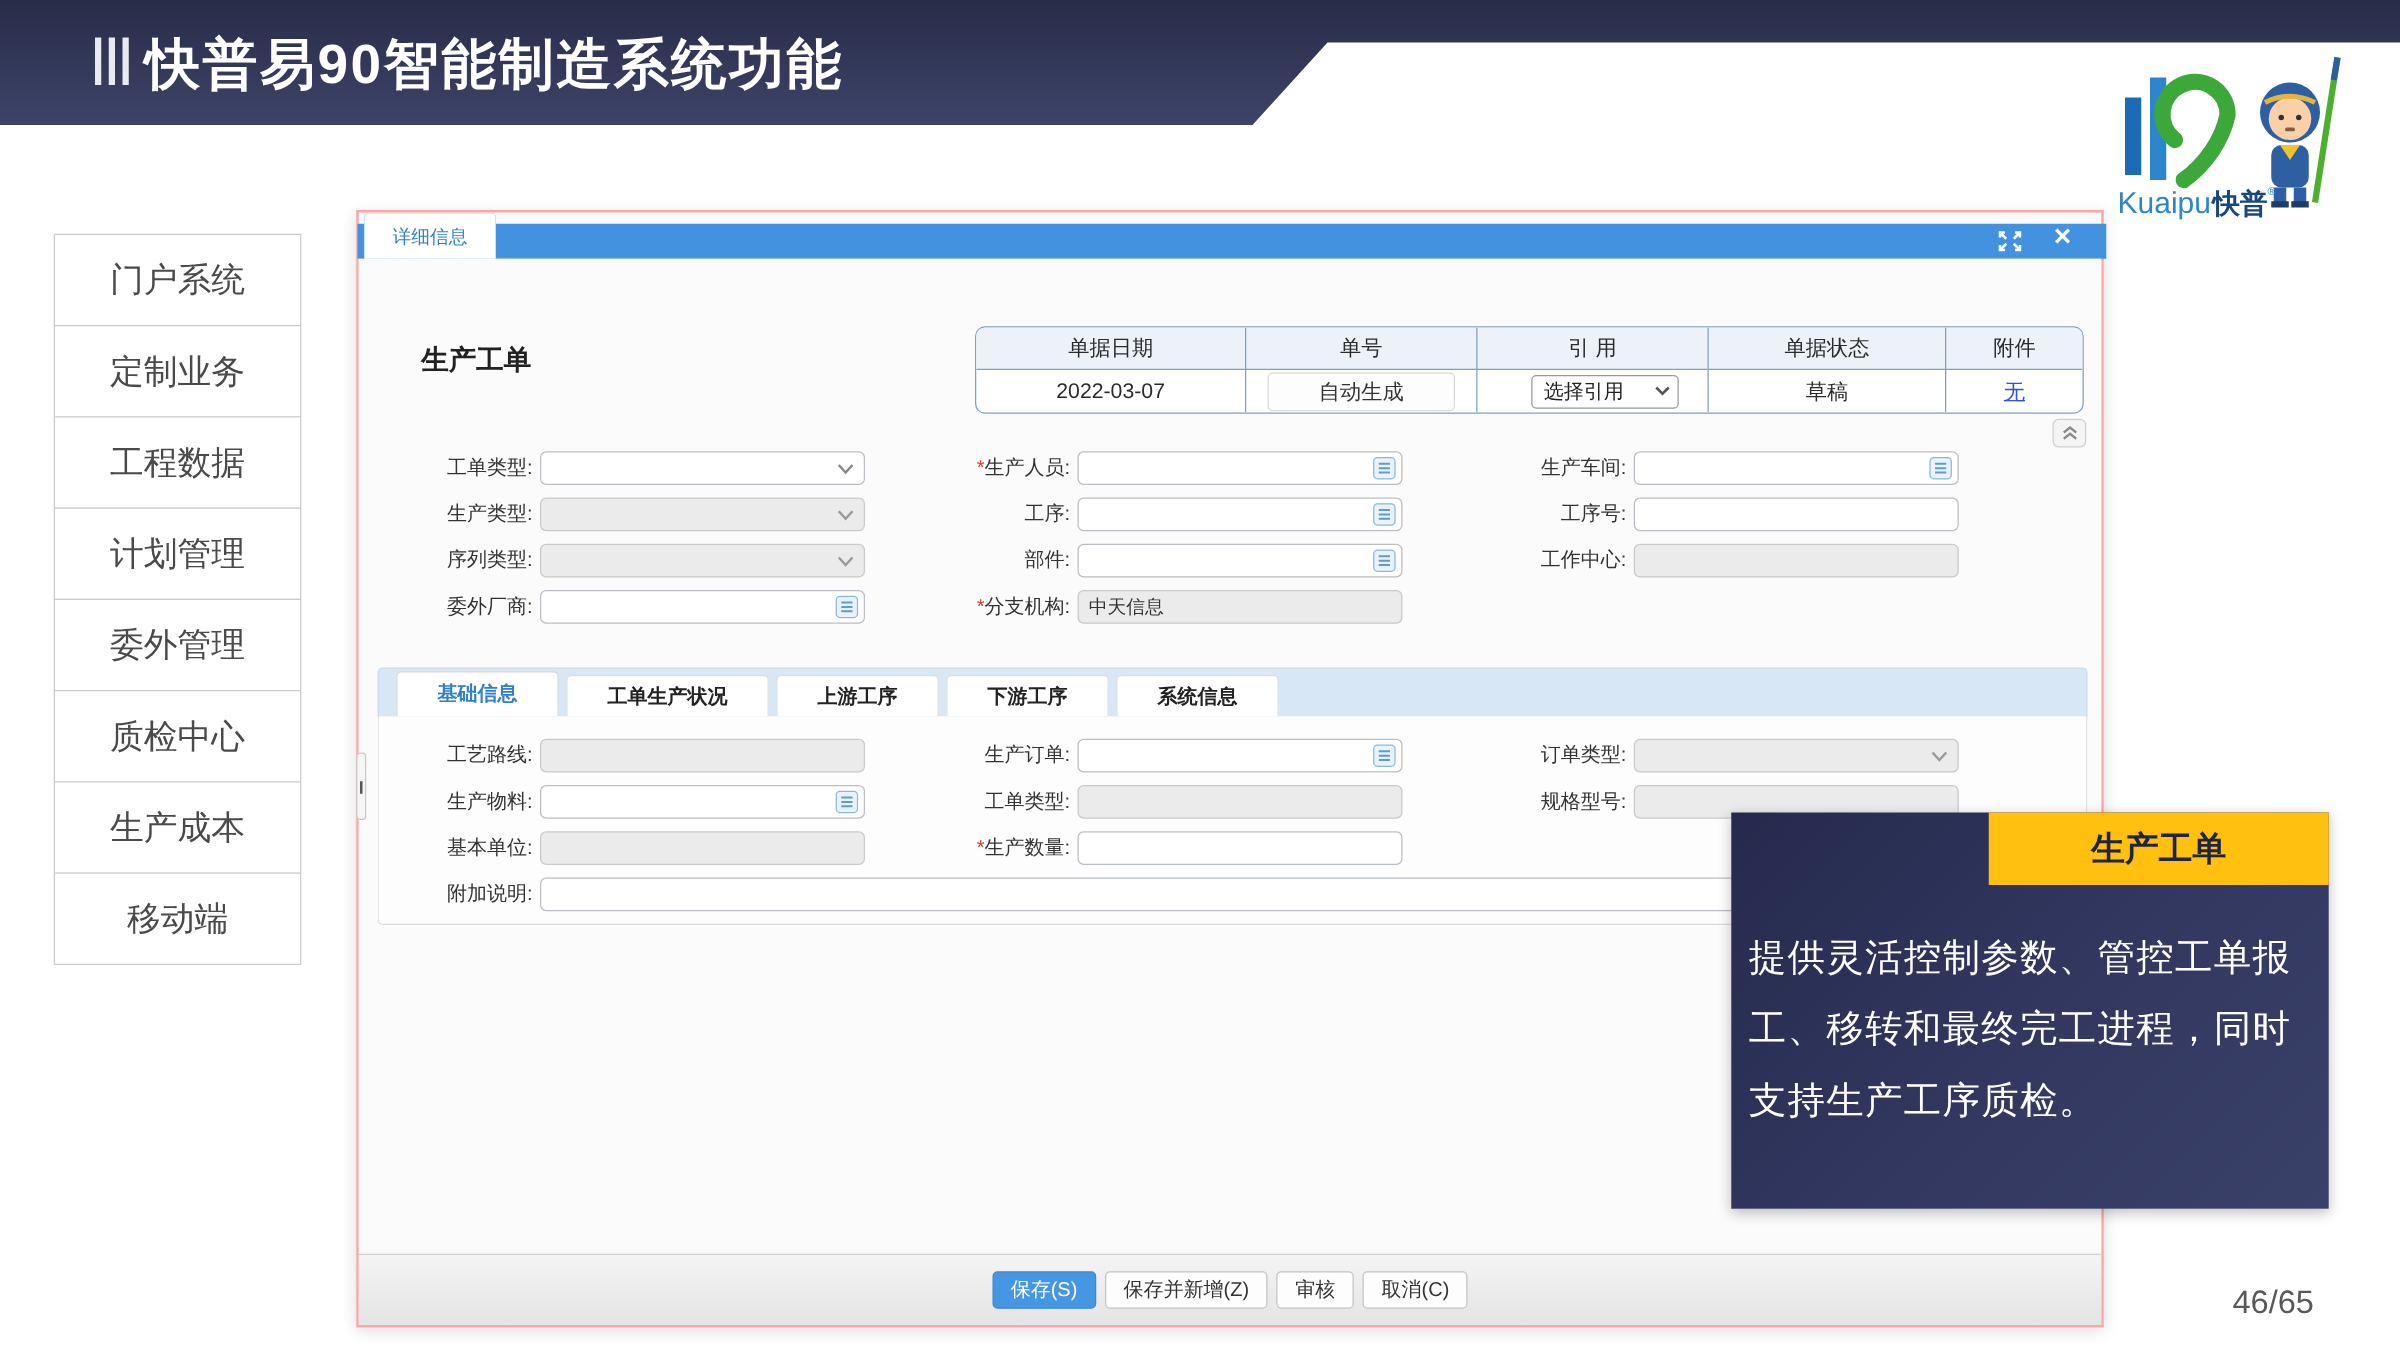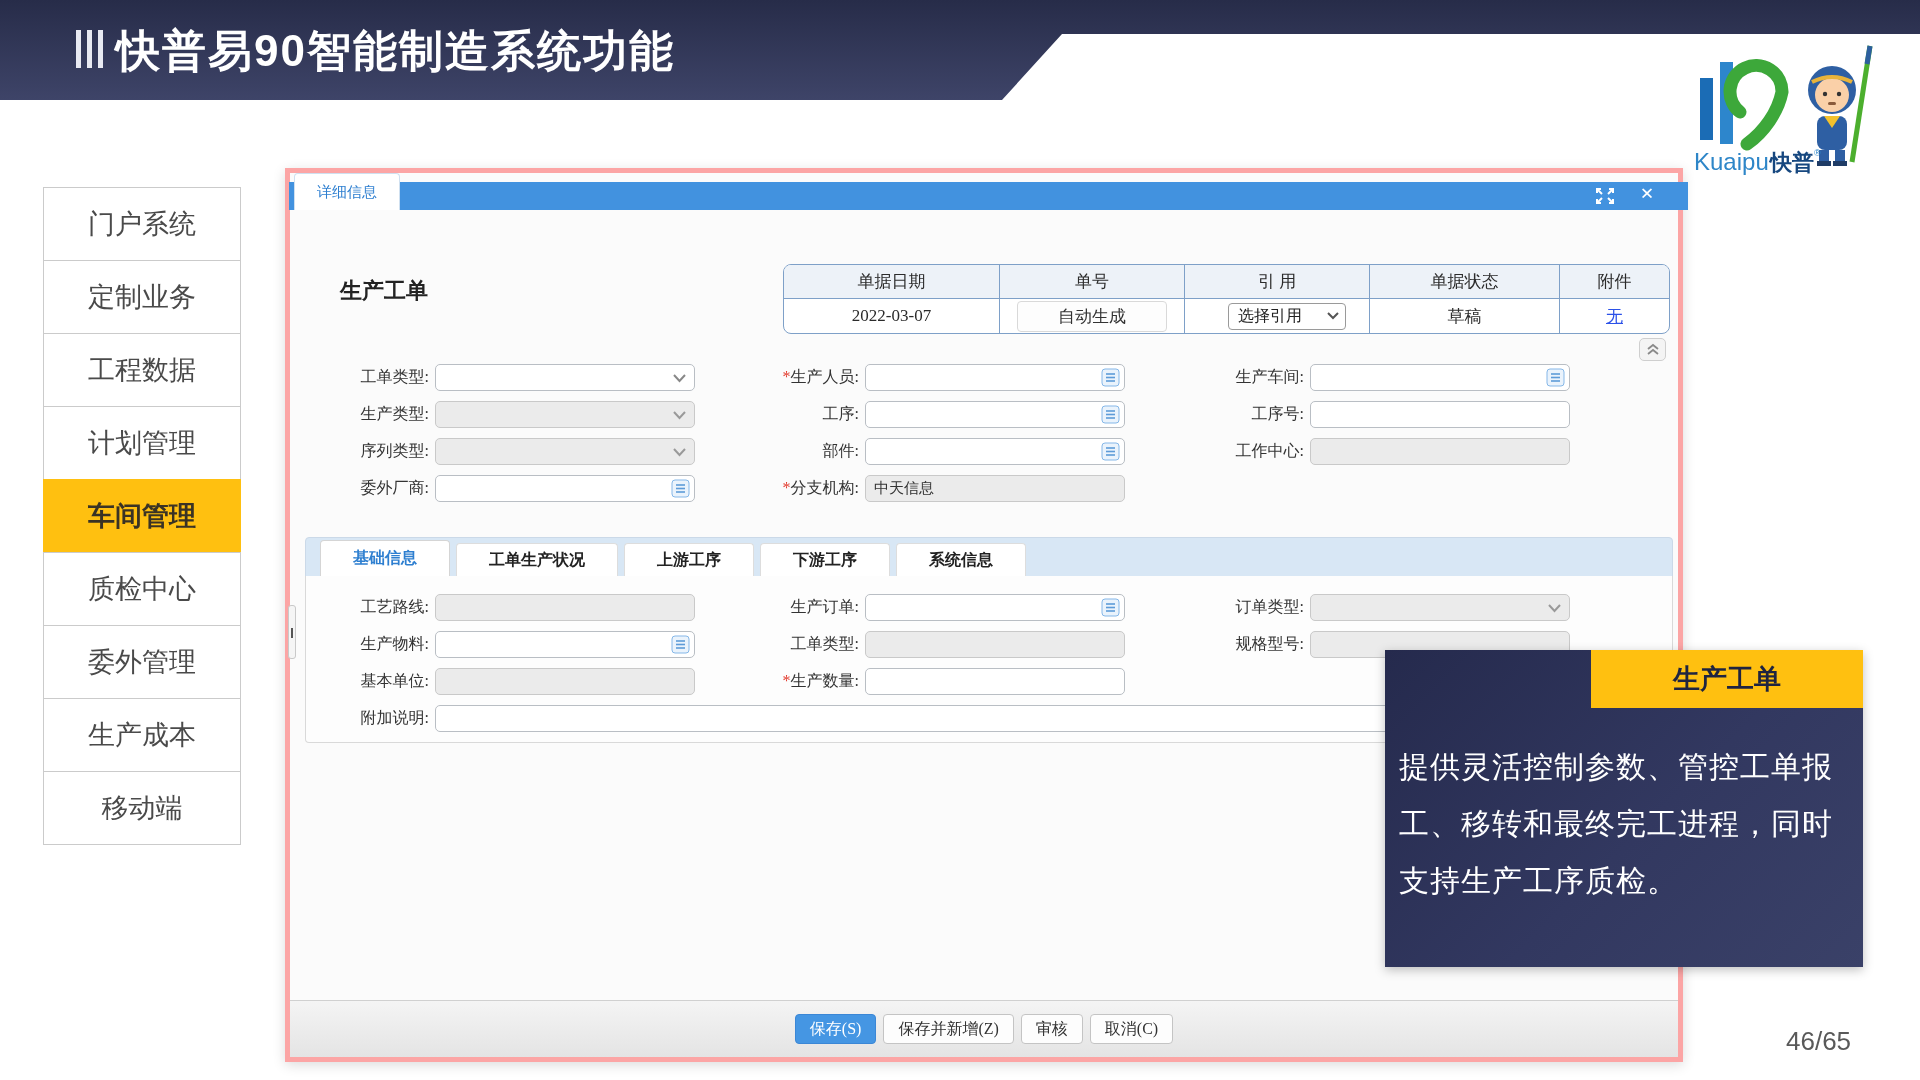--- a/index.html
+++ b/index.html
@@ -19,22 +19,22 @@
   
   #sidebar { position:absolute; left:3px; top:187px; width:238px;padding-left:40px; }
   .side-item { height:74px; margin-top:-1px; border:1px solid #CBCBCB; background:#fff;
                display:flex; align-items:center; justify-content:center;
                font-size:27px; color:#4A4A4A; }
   .side-item:first-child { margin-top:0; }
   .side-item.active { background:#FFC010; border-color:#FFC010; color:#3A3325; font-weight:bold; }
 
   
   #dialog { position:absolute; left:285px; top:168px; width:1398px; height:894px;
-            background:#FBFBFB; border:5px solid #fca5a5;
-            box-shadow:0 3px 12px rgba(0,0,0,.14);font-family:Liberation Serif, serif; }
+            background:#FBFBFB; border:2px solid #fca5a5;
+            box-shadow:0 3px 12px rgba(0,0,0,.14); }
   #dlg-titlebar { position:absolute; left:-1px; top:9px; width:1399px; height:28px; background:#4292DF; }
   #dlg-tab { position:absolute; left:4px; top:0; width:106px; height:37px; background:#fff;
              border:1px solid #CFE0F0; border-bottom:none; border-radius:4px 4px 0 0;
              display:flex; align-items:center; justify-content:center;
              font-size:15px; color:#2E7FD0; z-index:3; }
   .win-ico { position:absolute; top:12px; width:22px; height:22px; display:flex;
              align-items:center; justify-content:center; cursor:pointer; }
   #ico-expand { right:62px; }
   #ico-close  { right:20px; color:#fff; font-size:24px; font-weight:bold; line-height:20px; top:9px; }
 
@@ -170,23 +170,22 @@
     <text x="78" y="128" font-size="22" font-weight="bold" fill="#16477F" font-family="Liberation Sans, sans-serif">快普</text>
     <text x="122" y="114" font-size="9" fill="#2E86C8">®</text>
   </svg>
 </div>
 
 <div id="sidebar">
   <div class="side-item">门户系统</div>
   <div class="side-item">定制业务</div>
   <div class="side-item">工程数据</div>
   <div class="side-item">计划管理</div>
-  <div class="side-item active">车间管理</div>
+  <div class="side-item">委外管理</div>
   <div class="side-item">质检中心</div>
-  <div class="side-item">委外管理</div>
   <div class="side-item">生产成本</div>
   <div class="side-item">移动端</div>
 </div>
 
 <div id="dialog">
   <div id="dlg-titlebar"></div>
   <div id="dlg-tab">详细信息</div>
 
   <div class="win-ico" id="ico-expand">
     <svg width="20" height="18" viewBox="0 0 20 18">

